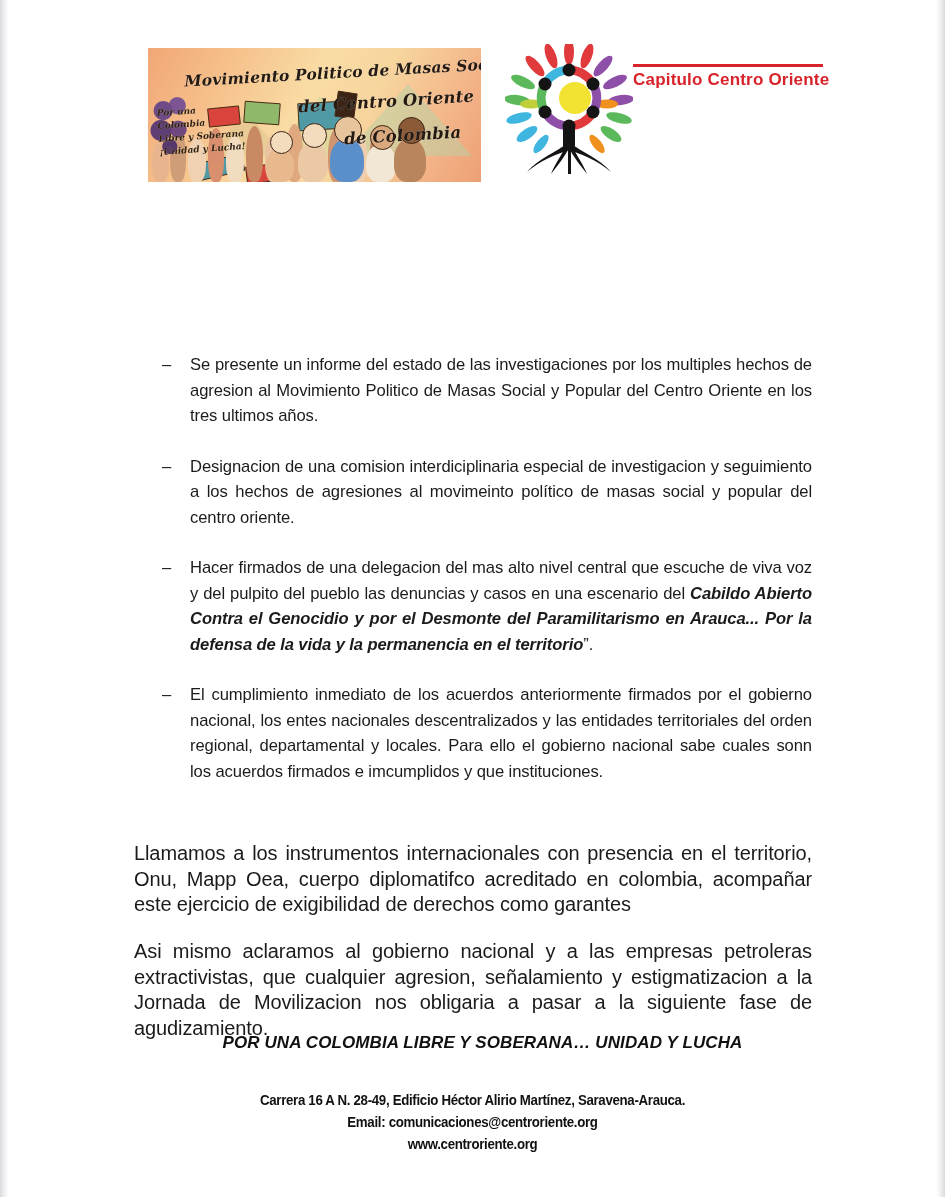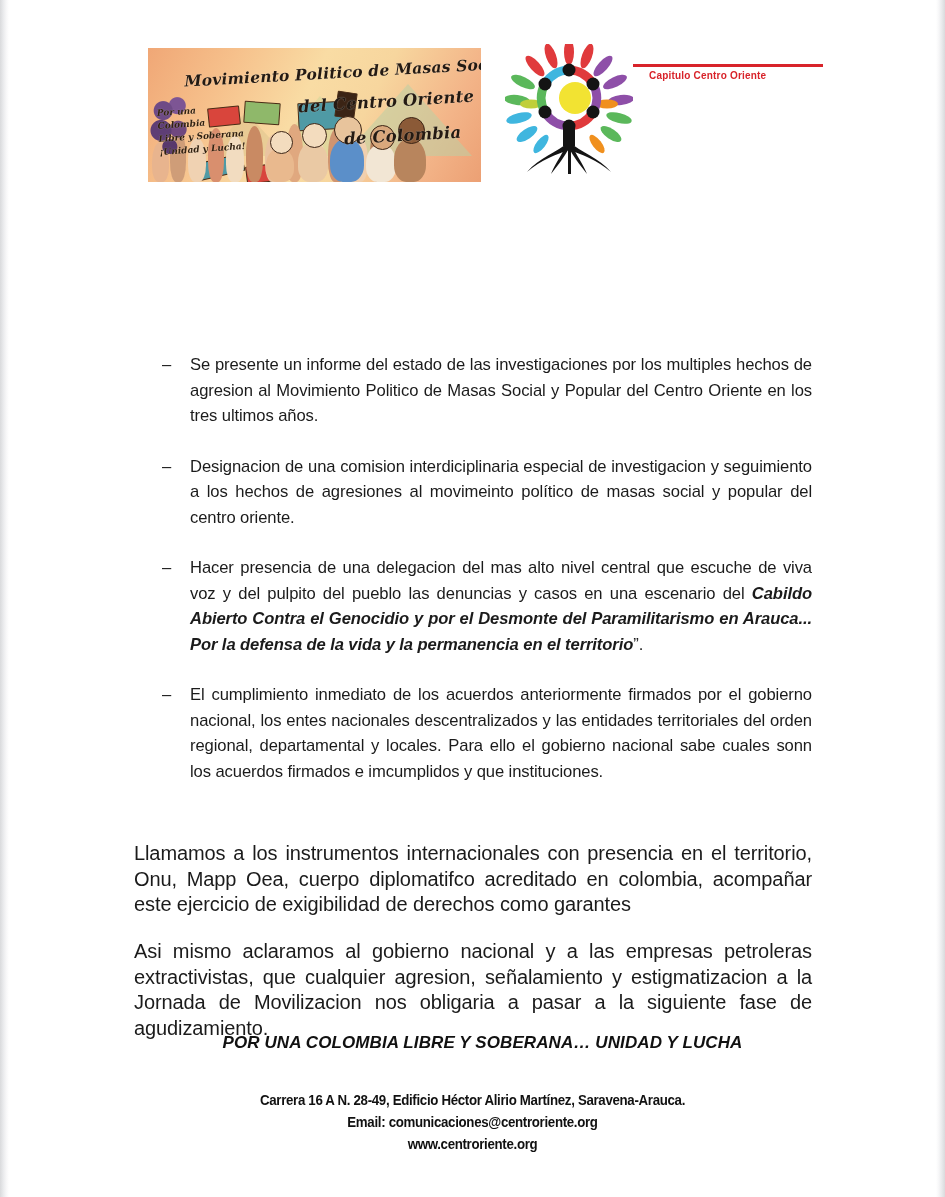--- a/index.html
+++ b/index.html
@@ -165,25 +165,24 @@
     white-space: nowrap;
   }
   .wm-rule {
     height: 3px;
     width: 190px;
     margin-top: 2px;
   }
   .wm-capitulo {
     font-family: "Liberation Sans", sans-serif;
     font-weight: 700;
-    font-size: 10px;
+    font-size: 17px;
     letter-spacing: .2px;
     margin-top: 3px;
     white-space: nowrap;
-    margin-left: 16px;
   }
 
   
   .content {
     position: absolute;
     left: 0; top: 0;
     width: 945px;
   }
   .bullets {
     position: absolute;
@@ -381,21 +380,21 @@
         <span>Se presente un informe del estado de las investigaciones por los multiples hechos de agresion al Movimiento Politico de Masas Social y Popular del Centro Oriente en los tres ultimos años.</span>
       </div>
 
       <div class="bullet">
         <span class="dash">–</span>
         <span>Designacion de una comision interdiciplinaria especial de investigacion y seguimiento a los hechos de agresiones al movimeinto político de masas social y popular del centro oriente.</span>
       </div>
 
       <div class="bullet">
         <span class="dash">–</span>
-        <span>Hacer presencia de una delegacion del mas alto nivel central que escuche de viva voz y del pulpito del pueblo las denuncias y casos en una escenario del </span><b>Cabildo Abierto Contra el Genocidio y por el Desmonte del Paramilitarismo en Arauca... Por la defensa de la vida y la permanencia en el territorio</b><span>”.</span>
+        <span>Hacer firmados de una delegacion del mas alto nivel central que escuche de viva voz y del pulpito del pueblo las denuncias y casos en una escenario del </span><b>Cabildo Abierto Contra el Genocidio y por el Desmonte del Paramilitarismo en Arauca... Por la defensa de la vida y la permanencia en el territorio</b><span>”.</span>
       </div>
 
       <div class="bullet">
         <span class="dash">–</span>
         <span>El cumplimiento inmediato de los acuerdos anteriormente firmados por el gobierno nacional, los entes nacionales descentralizados y las entidades territoriales del orden regional, departamental y locales. Para ello el gobierno nacional sabe cuales sonn los acuerdos firmados e imcumplidos y que instituciones.</span>
       </div>
 
     </div>
 
     <div class="para para-1">Llamamos a los instrumentos internacionales con presencia en el territorio, Onu, Mapp Oea, cuerpo diplomatifco acreditado en colombia, acompañar este ejercicio de exigibilidad de derechos como garantes</div>

